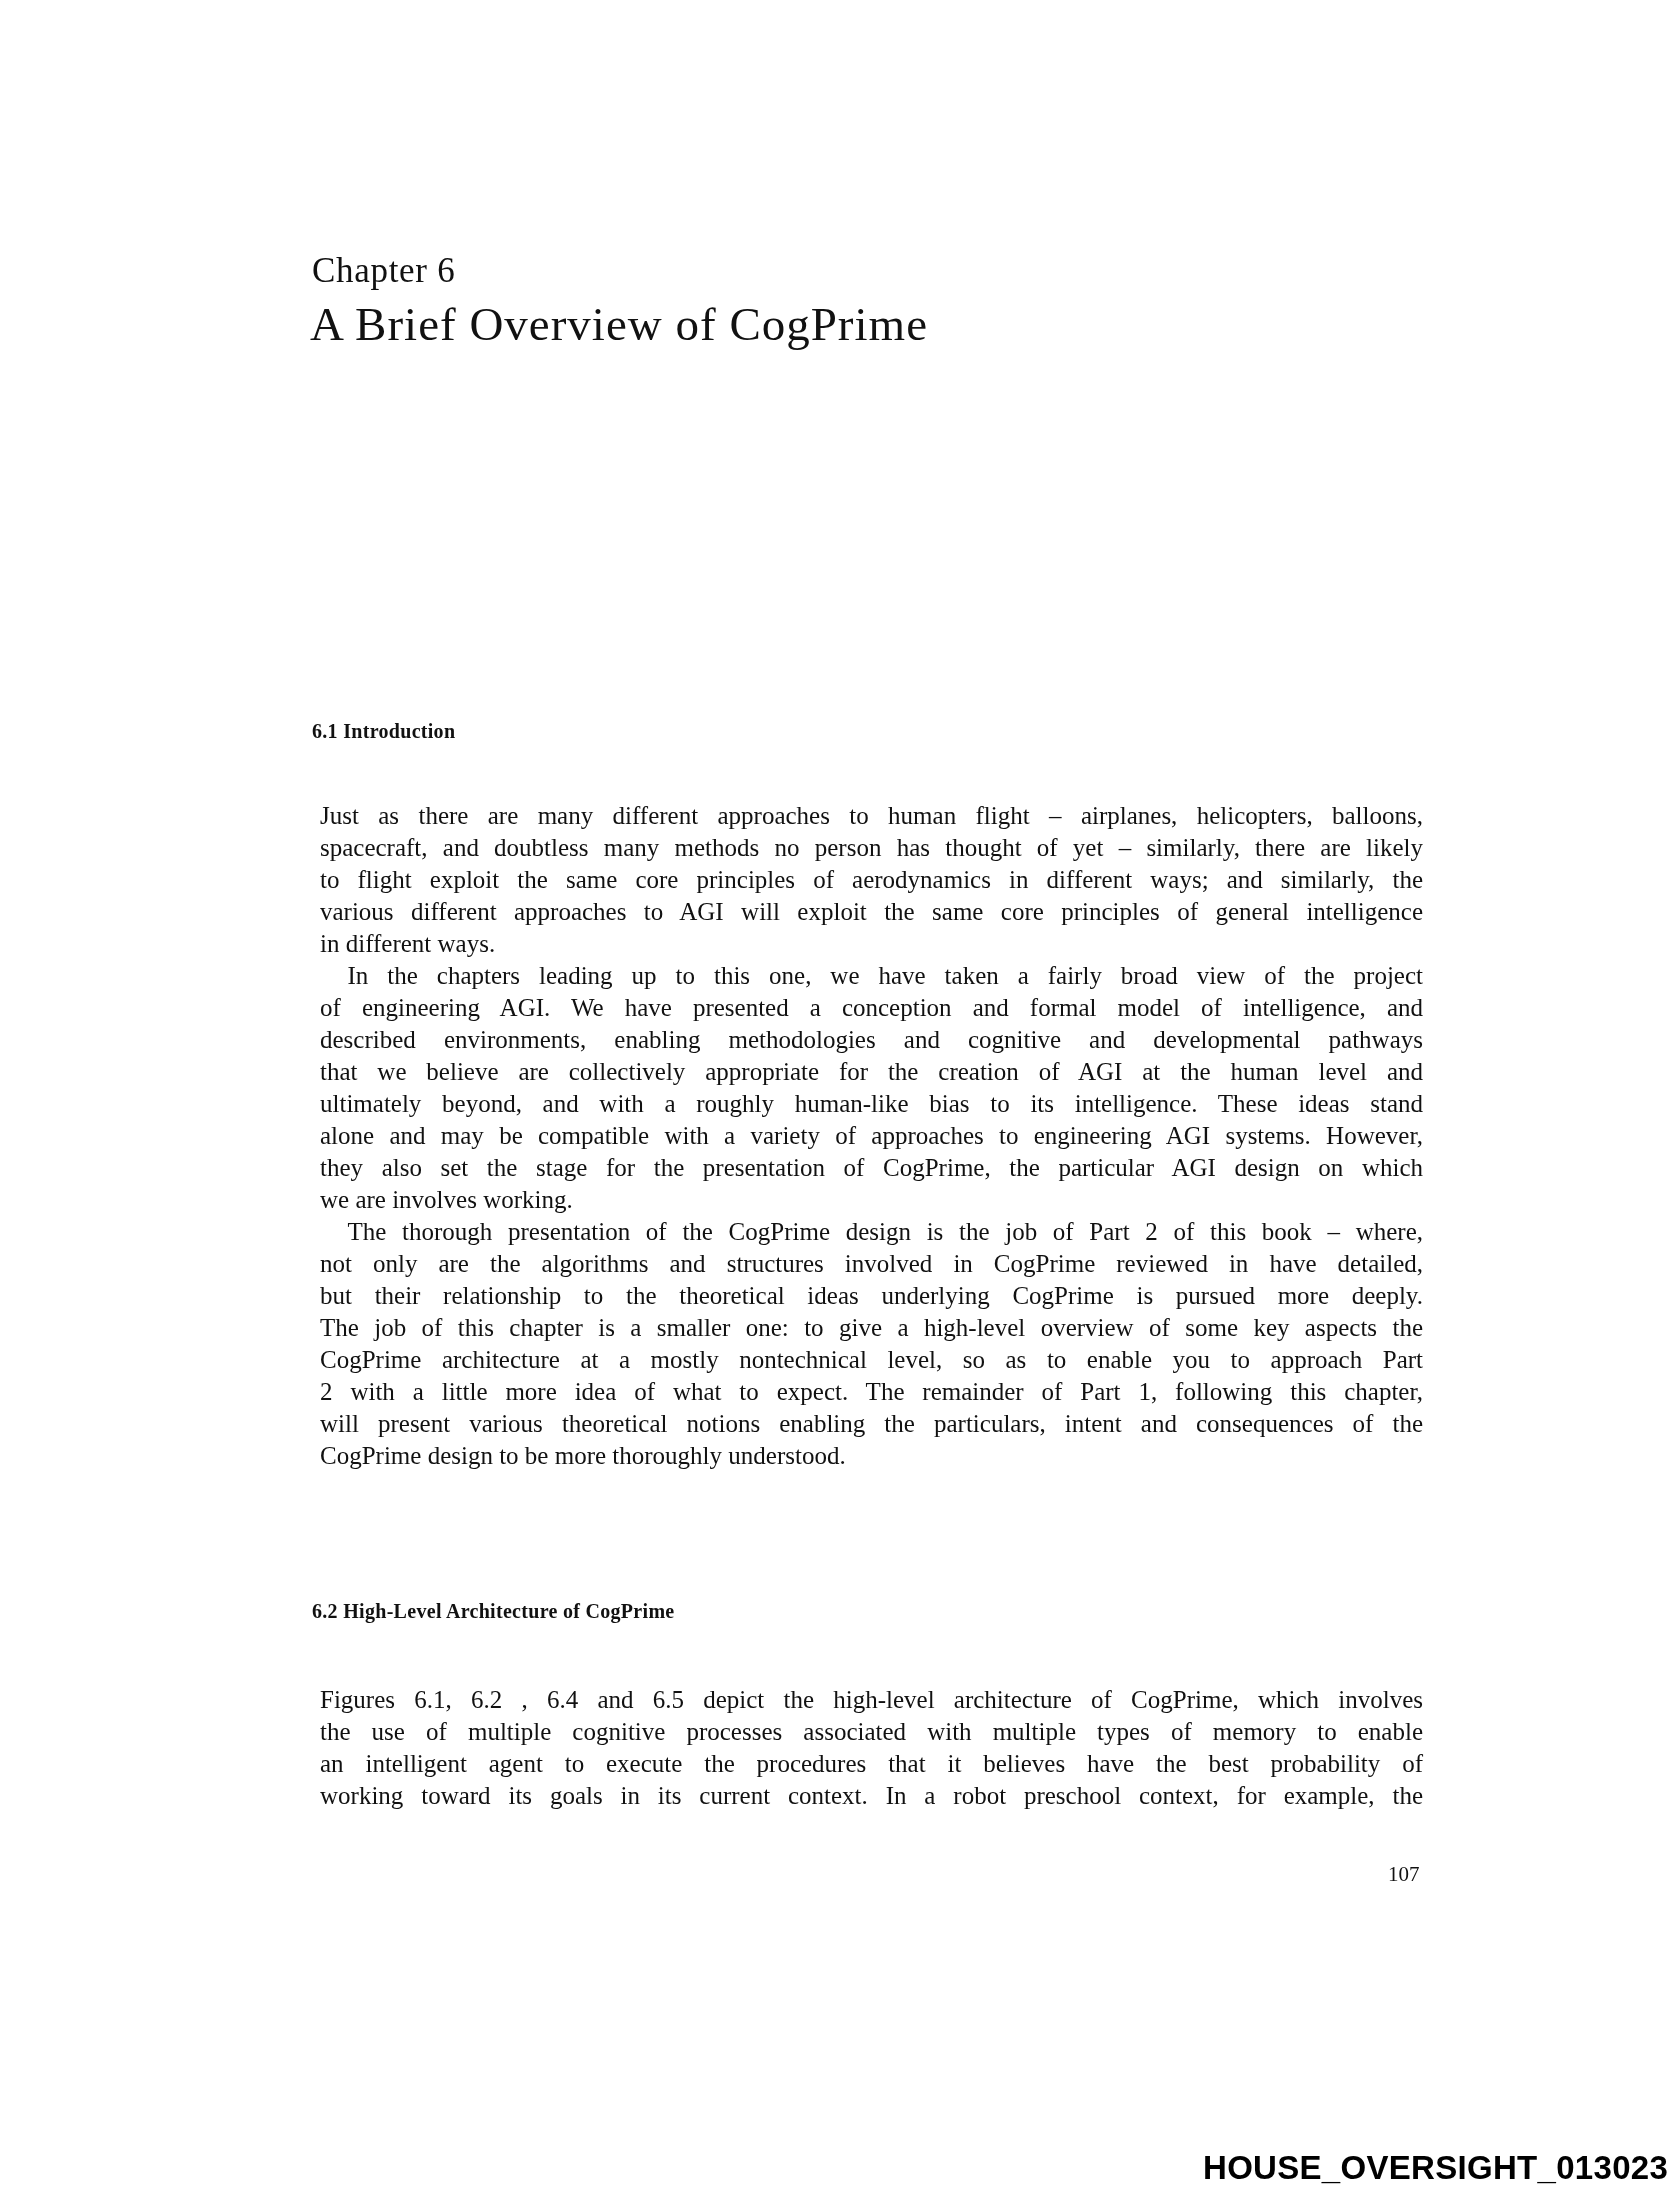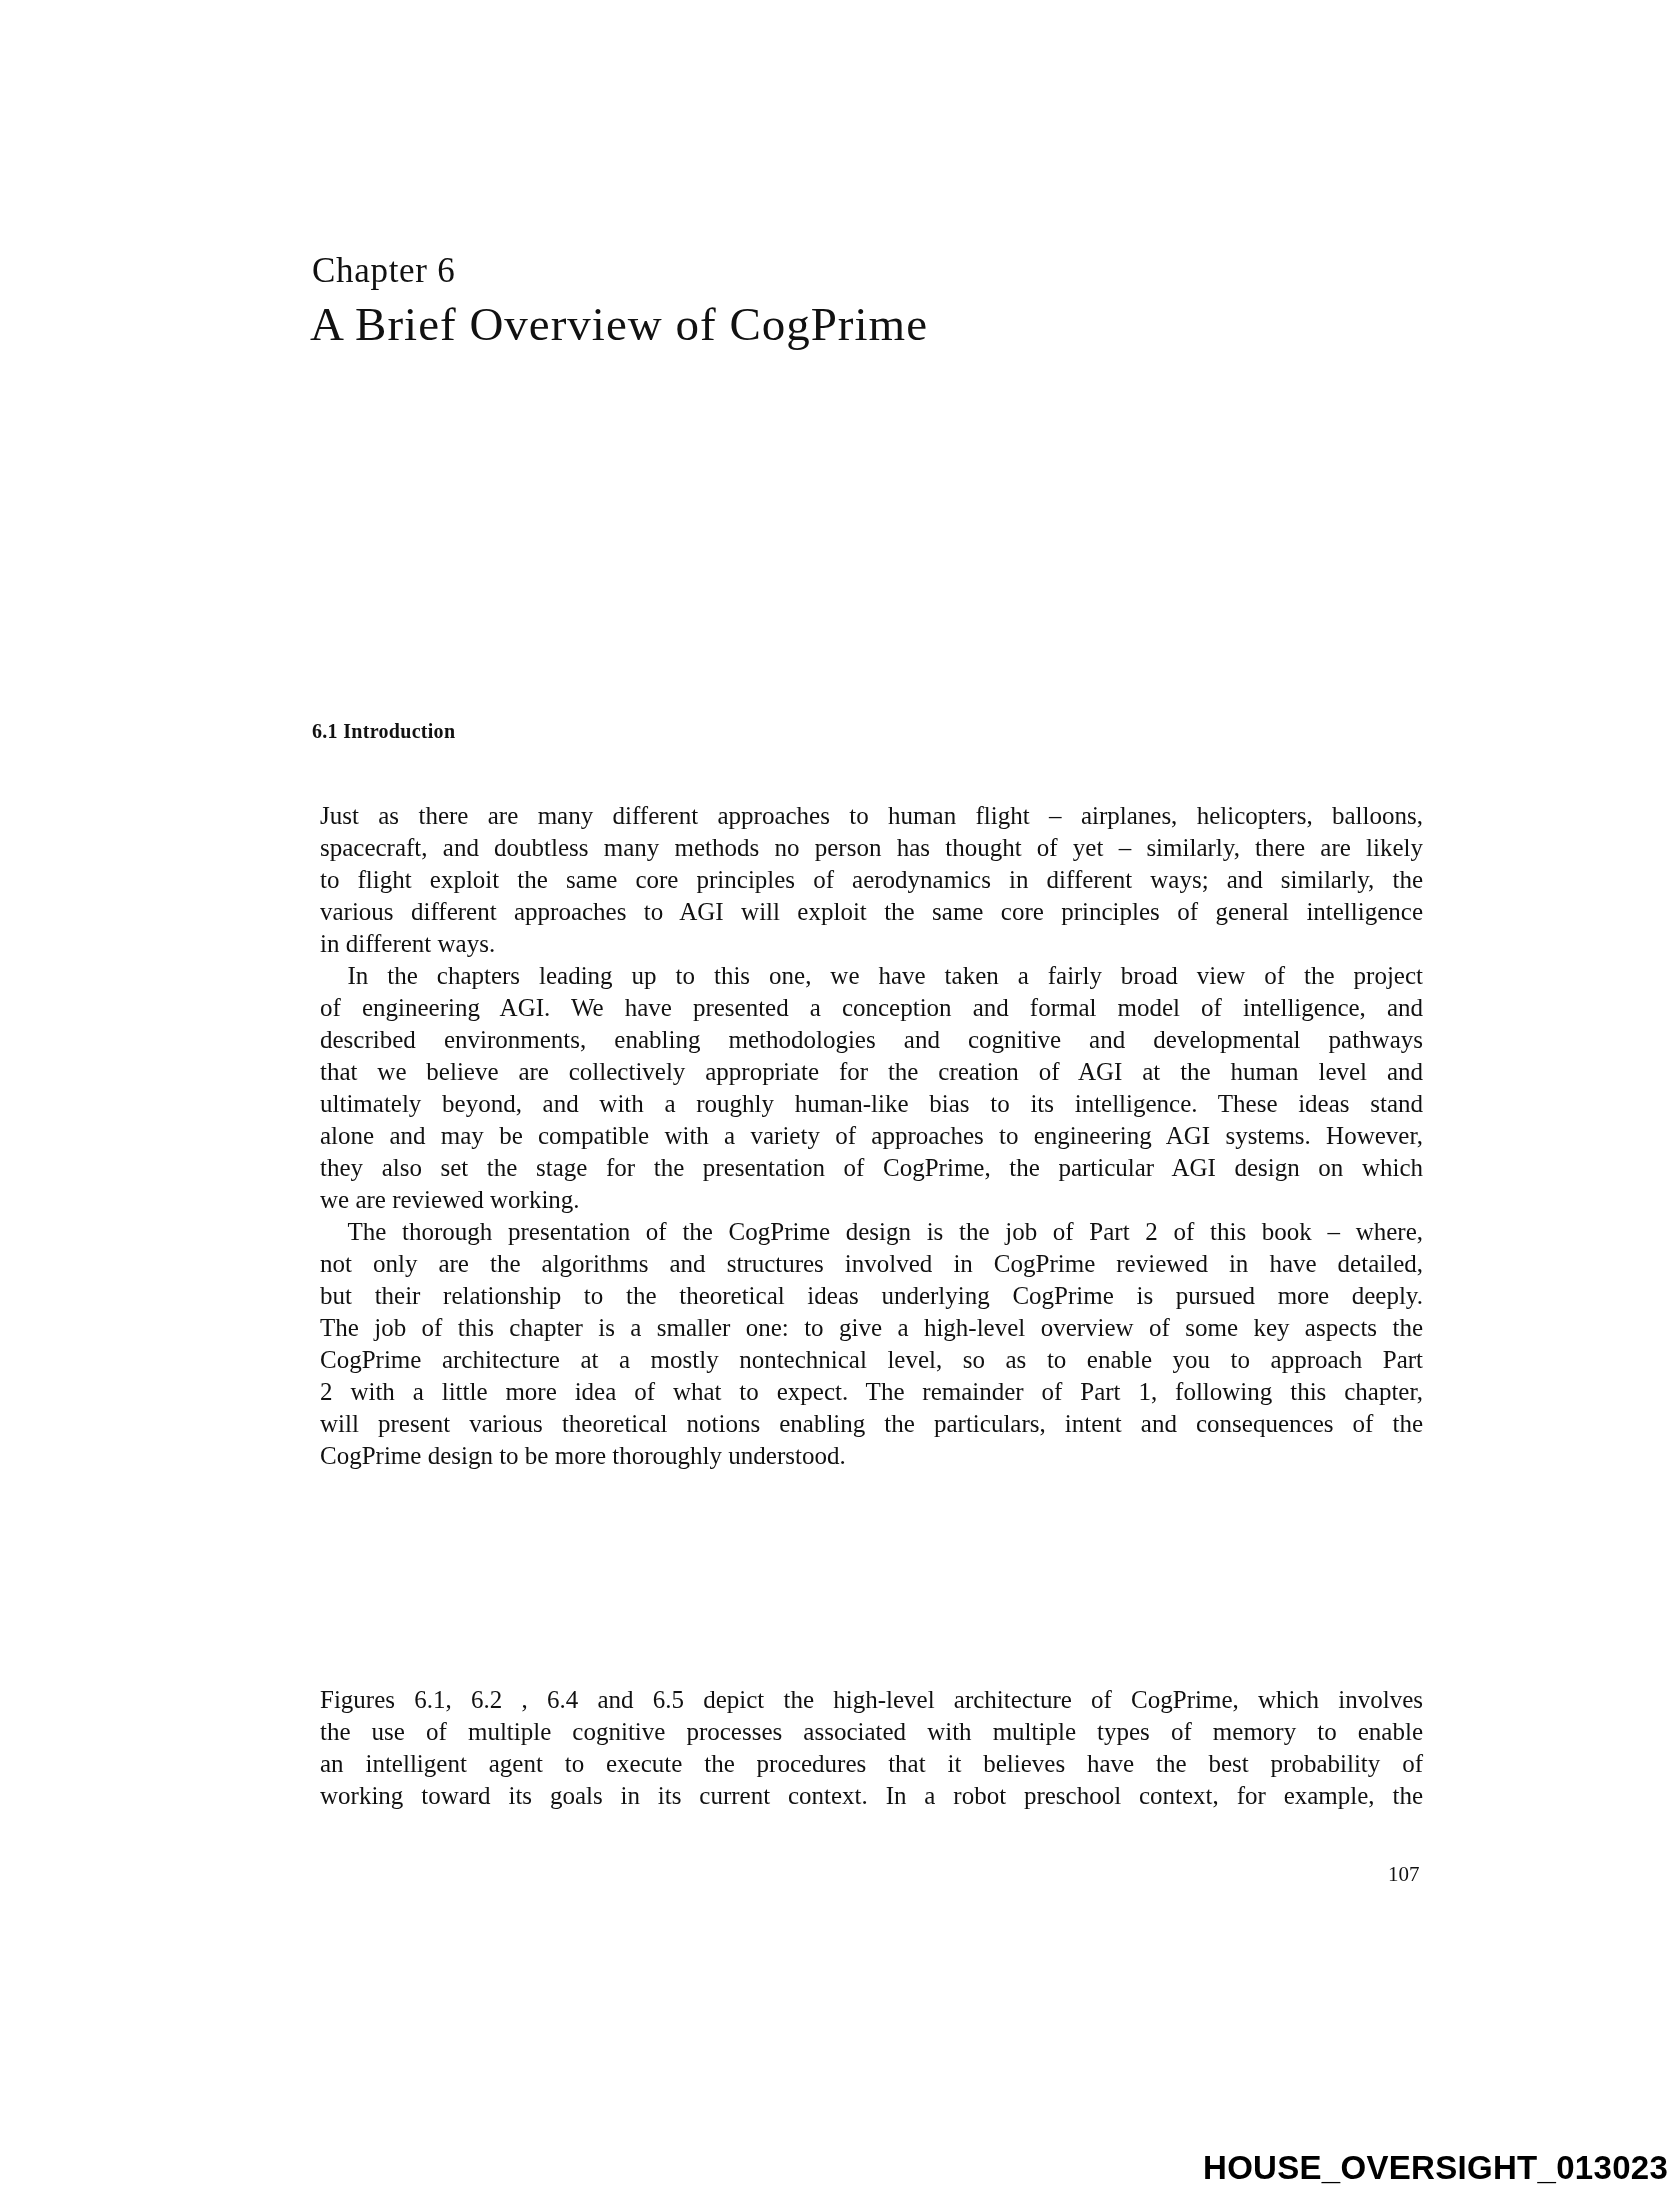--- a/index.html
+++ b/index.html
@@ -32,32 +32,33 @@
     <div class="line">various different approaches to AGI will exploit the same core principles of general intelligence</div>
     <div class="line last">in different ways.</div>
 
     <div class="line indent">In the chapters leading up to this one, we have taken a fairly broad view of the project</div>
     <div class="line">of engineering AGI. We have presented a conception and formal model of intelligence, and</div>
     <div class="line">described environments, enabling methodologies and cognitive and developmental pathways</div>
     <div class="line">that we believe are collectively appropriate for the creation of AGI at the human level and</div>
     <div class="line">ultimately beyond, and with a roughly human-like bias to its intelligence. These ideas stand</div>
     <div class="line">alone and may be compatible with a variety of approaches to engineering AGI systems. However,</div>
     <div class="line">they also set the stage for the presentation of CogPrime, the particular AGI design on which</div>
-    <div class="line last">we are reviewed working.</div>
+    <div class="line last">we are involves working.</div>
 
     <div class="line indent">The thorough presentation of the CogPrime design is the job of Part 2 of this book – where,</div>
     <div class="line">not only are the algorithms and structures involved in CogPrime reviewed in have detailed,</div>
     <div class="line">but their relationship to the theoretical ideas underlying CogPrime is pursued more deeply.</div>
     <div class="line">The job of this chapter is a smaller one: to give a high-level overview of some key aspects the</div>
     <div class="line">CogPrime architecture at a mostly nontechnical level, so as to enable you to approach Part</div>
     <div class="line">2 with a little more idea of what to expect. The remainder of Part 1, following this chapter,</div>
     <div class="line">will present various theoretical notions enabling the particulars, intent and consequences of the</div>
     <div class="line last">CogPrime design to be more thoroughly understood.</div>
   </div>
 
+  <div class="section-heading" style="top:1600px;">6.2 High-Level Architecture of CogPrime</div>
 
   <div class="para" style="top:1684px;">
     <div class="line">Figures 6.1, 6.2 , 6.4 and 6.5 depict the high-level architecture of CogPrime, which involves</div>
     <div class="line">the use of multiple cognitive processes associated with multiple types of memory to enable</div>
     <div class="line">an intelligent agent to execute the procedures that it believes have the best probability of</div>
     <div class="line">working toward its goals in its current context. In a robot preschool context, for example, the</div>
   </div>
 
   <div class="page-number">107</div>
   <div class="bates">HOUSE_OVERSIGHT_013023</div>

